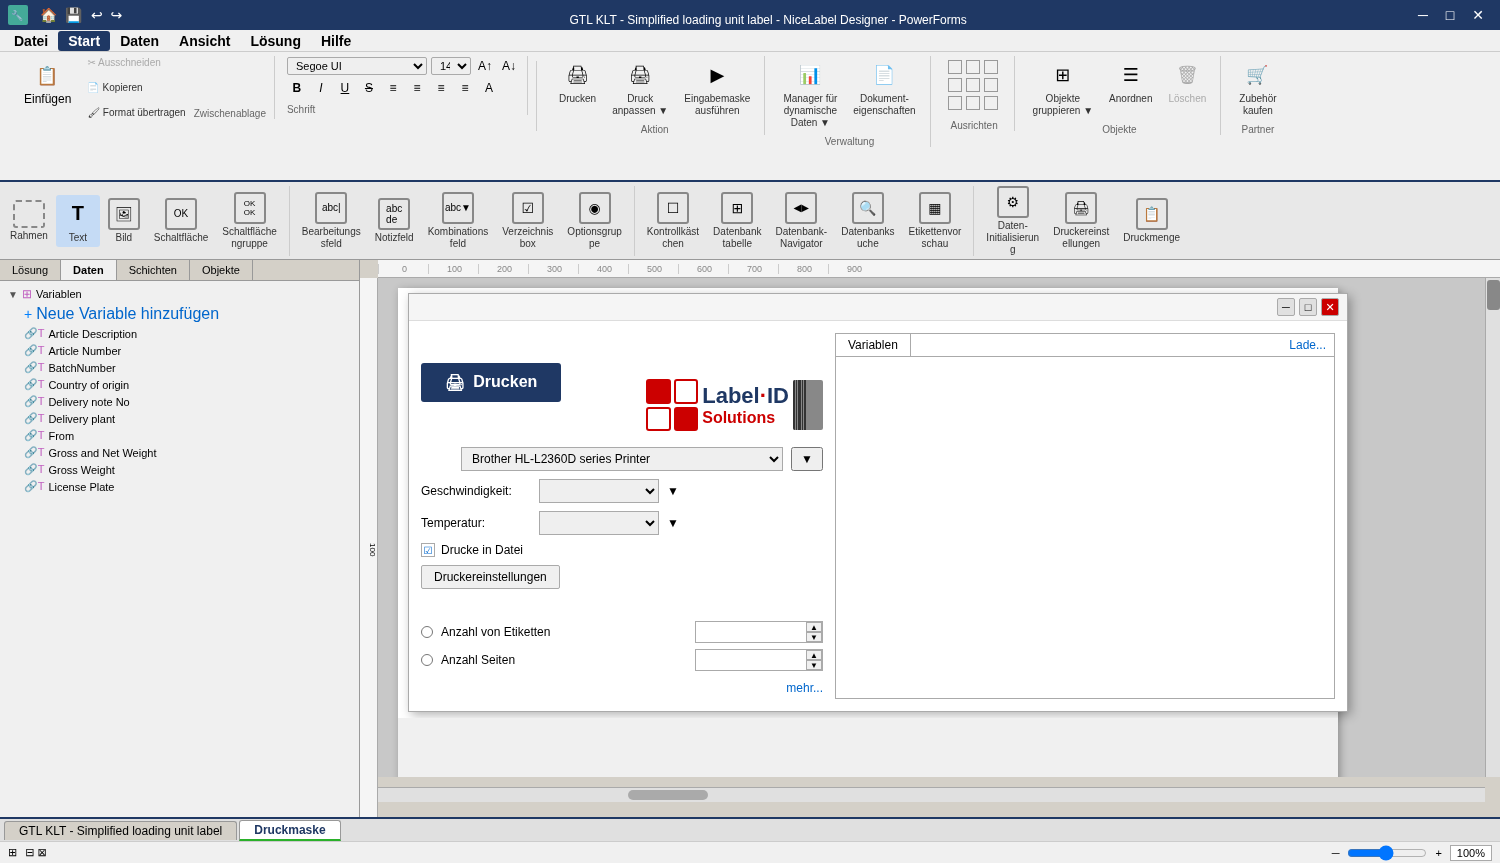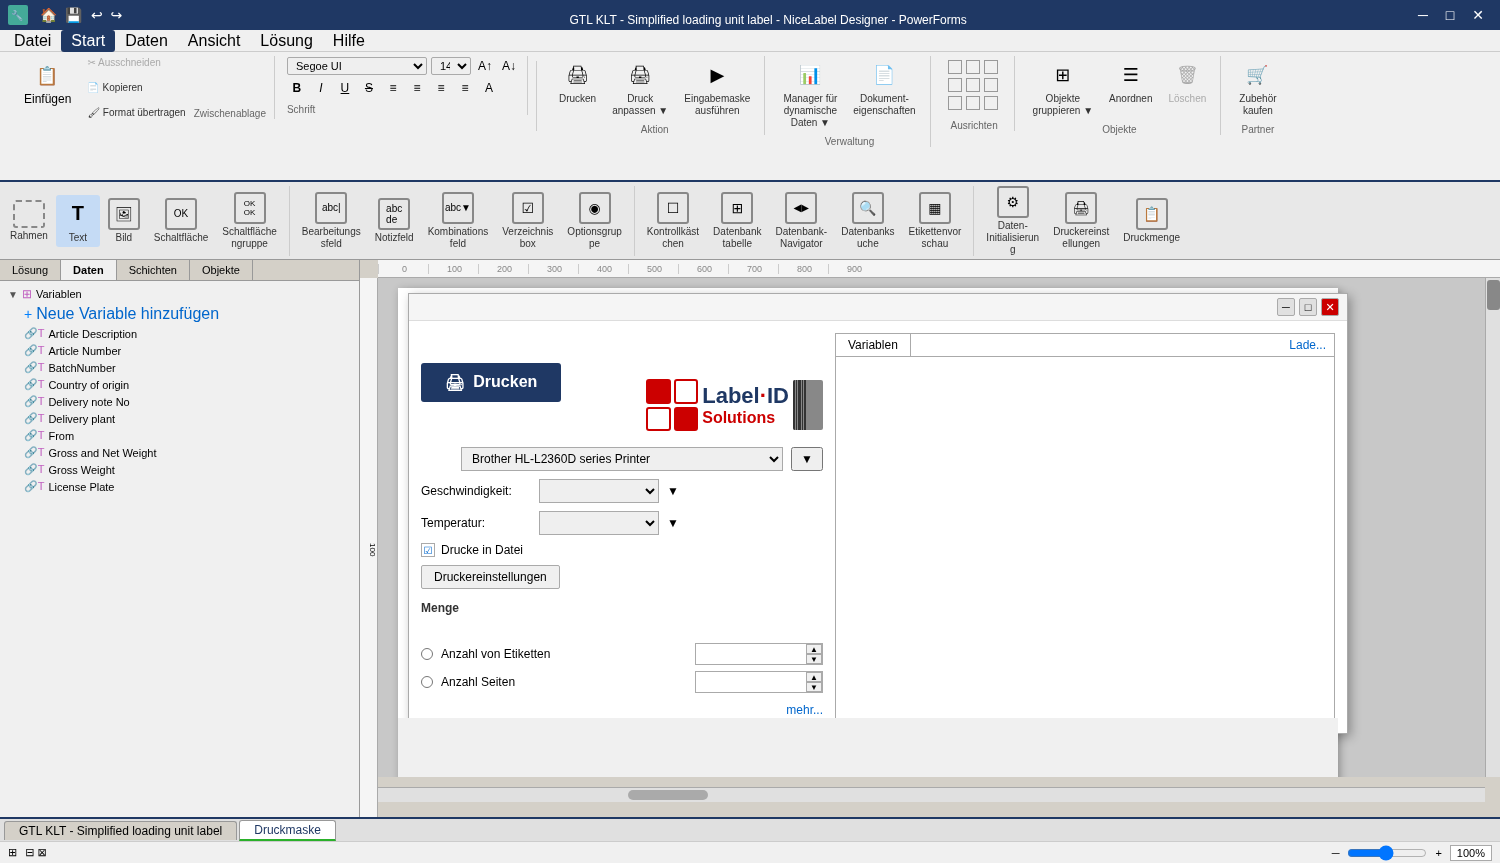--- a/index.html
+++ b/index.html
@@ -7,21 +7,21 @@
 
     
     .title-bar { background: #1f3864; color: white; height: 30px; display: flex; align-items: center; padding: 0 8px; font-size: 12px; }
     .title-bar .title-text { flex: 1; text-align: center; margin-top: 10px; }
     .title-bar .win-controls { display: flex; gap: 2px; }
     .title-bar .win-btn { background: none; border: none; color: white; font-size: 14px; cursor: pointer; padding: 2px 8px; }
     .title-bar .app-icon { width: 20px; height: 20px; margin-right: 8px; background: #4a9; border-radius: 2px; display: flex; align-items: center; justify-content: center; color: white; font-size: 10px; }
 
     
     .menu-bar { background: #f0f0f0; height: 22px; display: flex; align-items: center; padding: 0 4px; border-bottom: 1px solid #ccc; }
-    .menu-item { padding: 2px 10px; font-size: 16px; cursor: pointer; border-radius: 3px; }
+    .menu-item { padding: 2px 10px; font-size: 14px; cursor: pointer; border-radius: 3px; font-weight: bold; }
     .menu-item.active { background: #1f3864; color: white; }
 
     
     .ribbon { background: #f0f0f0; border-bottom: 2px solid #1f3864; display: flex; flex-direction: column; }
     .ribbon-content { display: flex; align-items: flex-start; padding: 4px 8px; gap: 4px; min-height: 100px; }
     .ribbon-group-label { font-size: 10px; color: #666; margin-top: auto; padding-top: 4px; }
     .ribbon-btn-icon { width: 32px; height: 32px; display: flex; align-items: center; justify-content: center; font-size: 18px; }
 
     
     .font-group { display: flex; flex-direction: column; gap: 2px; padding: 0 8px; border-right: 1px solid #ccc; }
@@ -106,21 +106,21 @@
     .vars-cols { display: flex; border-bottom: 1px solid #aaa; background: #f5f5f5; }
     .vars-col { padding: 3px 8px; font-size: 12px; font-weight: bold; flex: 1; border-right: 1px solid #ddd; }
     .vars-body { height: 250px; background: white; }
 
     
     .mehr-link { color: #0066cc; text-align: right; display: block; font-size: 12px; cursor: pointer; padding: 4px 0; }
 
     
     .bottom-tabs { height: 24px; background: #e0e0e0; border-top: 2px solid #1f3864; display: flex; align-items: center; padding: 0 4px; gap: 2px; }
     .bottom-tab { padding: 2px 14px; font-size: 12px; cursor: pointer; border: 1px solid #999; border-bottom: none; border-radius: 3px 3px 0 0; background: #d4d0c8; }
-    .bottom-tab.active { background: white; color: #1f3864; font-weight: normal; border-bottom: 2px solid #2ab02a; }
+    .bottom-tab.active { background: white; color: #1f3864; font-weight: bold; border-bottom: 2px solid #2ab02a; }
 
     
     .status-bar { height: 22px; background: #f0f0f0; border-top: 1px solid #ccc; display: flex; align-items: center; padding: 0 8px; gap: 8px; font-size: 11px; }
     .status-right { margin-left: auto; display: flex; align-items: center; gap: 8px; }
     .zoom-display { border: 1px solid #aaa; padding: 1px 6px; font-size: 11px; background: white; }
 
     
     .vscrollbar { position: absolute; right: 0; top: 18px; width: 15px; bottom: 40px; background: #e0e0e0; border-left: 1px solid #aaa; }
     .hscrollbar { position: absolute; left: 18px; bottom: 15px; right: 15px; height: 15px; background: #e0e0e0; border-top: 1px solid #aaa; display: flex; align-items: center; }
     .scroll-thumb { height: 10px; background: #aaa; border-radius: 5px; width: 80px; margin-left: 250px; }
@@ -526,21 +526,20 @@
                 <div class="checkbox-icon">
                   <span style="color:#0066cc; font-size:10px;">☑</span>
                 </div>
                 <span>Drucke in Datei</span>
               </div>
 
               
               <button class="settings-btn">Druckereinstellungen</button>
 
               
-              <div class="section-title">Menge</div>
 
               <div style="height:20px;"></div>
 
               
               <div class="radio-row">
                 <input type="radio" name="qty" class="radio-input" style="">
                 <span>Anzahl von Etiketten</span>
                 <div style="display:flex; align-items:center; border:1px solid #aaa; margin-left:auto;">
                   <input type="text" style="width: 110px; border: none; padding: 2px 4px; font-size: 12px;">
                   <div style="display:flex; flex-direction:column;">

